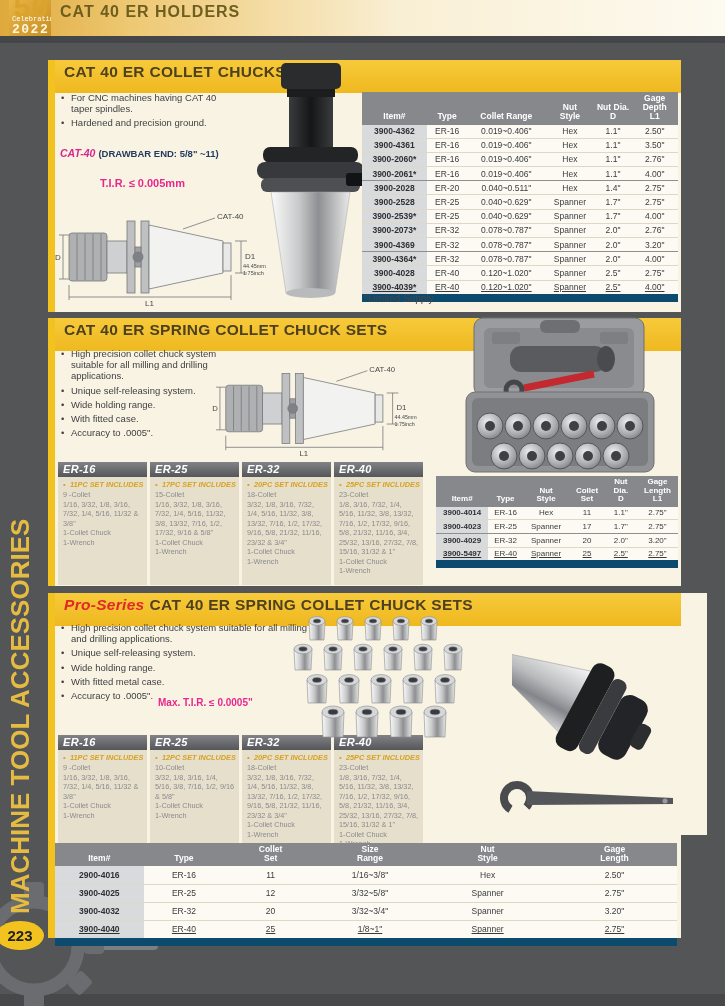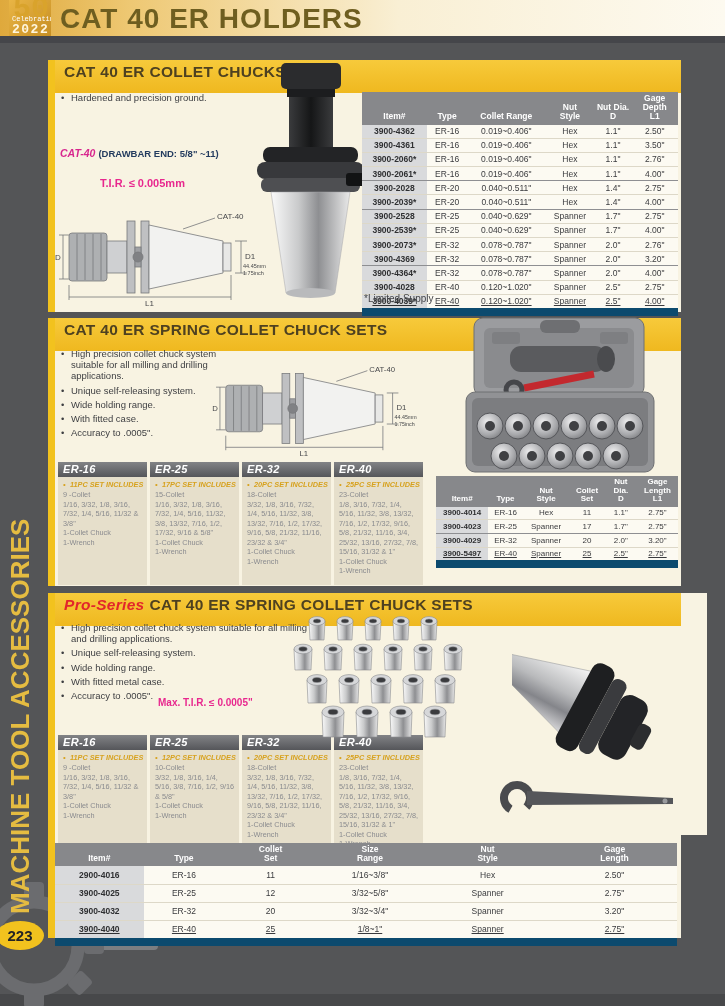--- a/index.html
+++ b/index.html
@@ -2,21 +2,21 @@
 <html><head>
 <meta charset="utf-8">
 <style>
   html,body{margin:0;padding:0;background:#3a3a3c;}
   .sheet{position:relative;width:725px;height:1006px;background:#545557;overflow:hidden;
          font-family:"Liberation Sans",sans-serif;}
 
   
   .header{position:absolute;left:0;top:0;width:725px;height:36px;
           background:linear-gradient(90deg,#dfa93c 0%,#eec873 18%,#f9efd4 55%,#fdfaf0 100%);}
-  .header-title{position:absolute;left:60px;top:3px;font-size:28px;font-weight:bold;
+  .header-title{position:absolute;left:60px;top:3px;font-size:16px;font-weight:bold;
                 color:#6e5e20;letter-spacing:1px;}
   .logo{position:absolute;left:9px;top:0;width:42px;height:36px;
         background:linear-gradient(135deg,#e9b545,#c78f24);overflow:hidden;font-family:Liberation Mono, monospace;}
   .logo .wm{position:absolute;left:4px;top:-8px;font-size:30px;font-weight:bold;color:#d9a32c;}
   .logo .cel{position:absolute;left:3px;bottom:13px;font-size:7px;color:#ffffff;}
   .logo .yr{position:absolute;left:3px;bottom:-1px;font-size:13px;font-weight:bold;
             color:#fff6dd;letter-spacing:1.5px;}
   .shadowband{position:absolute;left:0;top:36px;width:725px;height:7px;background:#45464a;}
   .bottomband{position:absolute;left:0;top:994px;width:725px;height:12px;background:#47484a;}
 
@@ -163,20 +163,21 @@
   <div class="page-oval">223</div>
 
   <div class="ext"></div>
 
   <div class="panel" id="panel1">
     <div class="sec-bar">
       <span>CAT 40 ER COLLET CHUCKS</span>
     </div>
   </div>
   <div class="bullets" style="left:60px;top:92px;width:172px;">
+      <div>For CNC machines having CAT 40 taper spindles.</div>
       <div>Hardened and precision ground.</div>
     </div>
   <div class="cat40line" style="left:60px;top:147px;">
     <span class="mag">CAT-40</span><span>(DRAWBAR END: 5/8" ~11)</span>
   </div>
   <div class="tir" style="left:100px;top:177px;">T.I.R. ≤ 0.005mm</div>
 
   <svg class="art" style="left:55px;top:207px;" width="212" height="100" viewBox="0 0 212 100">
     <g stroke="#75767a" stroke-width="0.8" fill="none">
       <line x1="8" y1="28" x2="8" y2="72"></line>
@@ -271,28 +272,20 @@
           <td>1.1"</td>
           <td>4.00"</td>
         </tr>
         <tr>
           <td>3900-2028</td>
           <td>ER-20</td>
           <td>0.040~0.511"</td>
           <td>Hex</td>
           <td>1.4"</td>
           <td>2.75"</td>
-        </tr>
-        <tr class="group-end">
-          <td>3900-2039*</td>
-          <td>ER-20</td>
-          <td>0.040~0.511"</td>
-          <td>Hex</td>
-          <td>1.4"</td>
-          <td>4.00"</td>
         </tr>
         <tr>
           <td>3900-2528</td>
           <td>ER-25</td>
           <td>0.040~0.629"</td>
           <td>Spanner</td>
           <td>1.7"</td>
           <td>2.75"</td>
         </tr>
         <tr>

